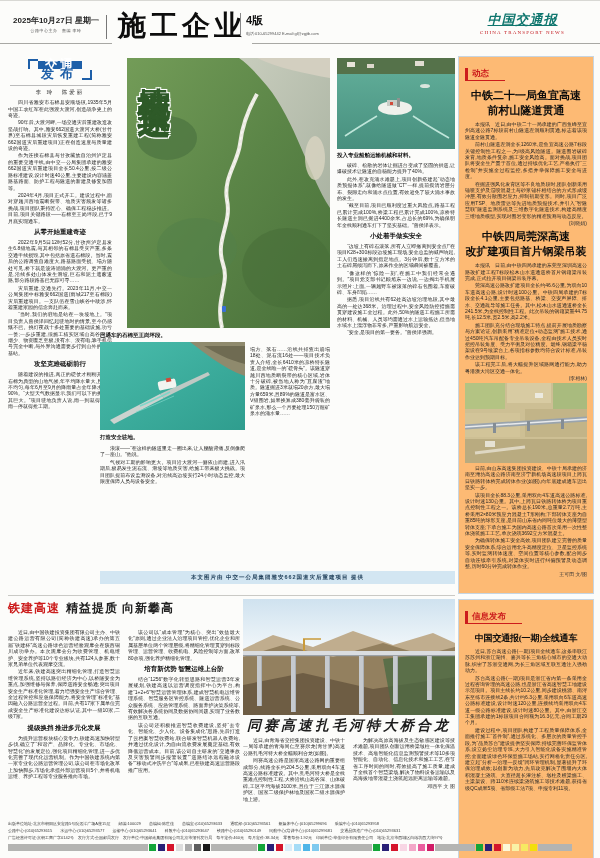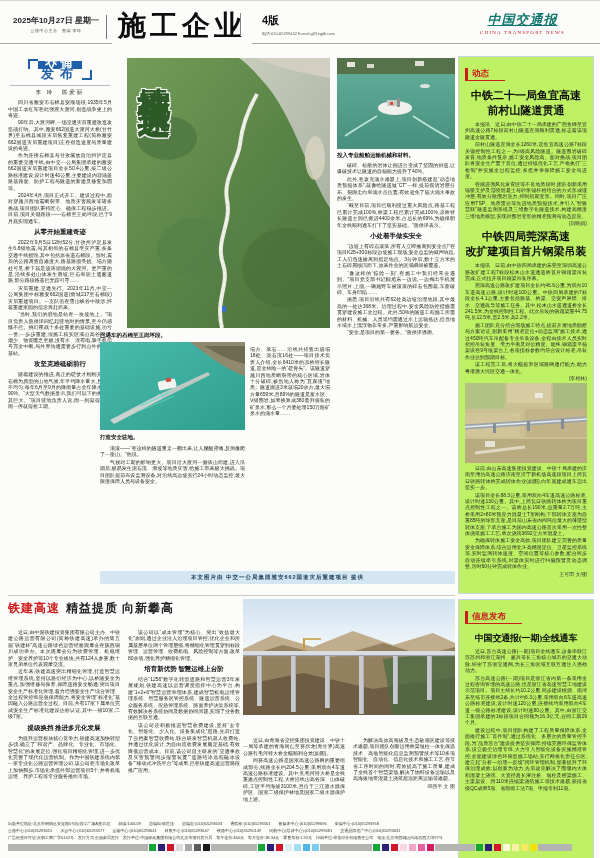--- a/index.html
+++ b/index.html
@@ -14,21 +14,21 @@
            text-indent:0 !important;color:#111;font-family:"Liberation Serif","DejaVu Serif",serif;}
   .sig{text-align:right;font-size:5px;color:#333;margin:1px 0 2px 0;}
   .caption{font-size:5.5px;font-weight:bold;color:#111;line-height:8px;}
   
   .date-block{left:10px;top:14px;width:92px;text-align:center;}
   .date-main{font-size:8px;font-weight:bold;color:#222;}
   .date-sub{font-size:4px;color:#555;margin-top:2px;letter-spacing:.5px;}
   .vbar{width:1px;background:#777;}
   .section-title{left:112px;top:6px;font-size:28px;font-weight:bold;letter-spacing:4px;color:#0d0d0d;
                  background:#fcfcfa;padding:0 6px;z-index:3;text-align:right;}
-  .edition{left:240px;top:12px;border-left:1px solid #888;padding-left:21px;z-index:3;background:#fcfcfa;}
+  .edition{left:240px;top:12px;border-left:1px solid #888;padding-left:5px;z-index:3;background:#fcfcfa;}
   .edition-no{font-size:11px;font-weight:bold;color:#111;}
   .edition-contact{font-size:4px;color:#555;margin-top:3px;}
   .brand{right:10px;top:10px;width:135px;text-align:center;z-index:3;background:#fcfcfa;}
   .brand-cn{font-size:13px;font-weight:bold;font-style:italic;color:#0f766e;
             font-family:"Liberation Serif","DejaVu Serif",serif;letter-spacing:1px;text-decoration:underline;}
   .brand-en{font-size:5px;color:#c3161c;letter-spacing:1.2px;margin-top:1px;
             font-family:"Liberation Serif","DejaVu Serif",serif;}
   .header-rule{left:0;top:42px;width:600px;height:1px;background:#a8a8a4;}
   
   .left-col{left:8px;top:56px;width:104px;height:537px;overflow:hidden;}
@@ -44,21 +44,21 @@
   
   .vtitle{left:131px;top:60px;height:266px;writing-mode:vertical-rl;text-orientation:upright;
           font-size:33px;font-weight:bold;letter-spacing:3px;color:#2e5a28;z-index:2;
           font-family:"Liberation Serif","DejaVu Serif",serif;
           text-shadow:-1px -1px 0 #fff,1px -1px 0 #fff,-1px 1px 0 #fff,1px 1px 0 #fff,0 0 2px #fff;}
   .photo{display:block;}
   .banner{left:100px;top:570px;width:355px;height:13px;background:#d3e6f2;color:#23425c;
           font-size:5.5px;line-height:13px;text-align:center;font-weight:bold;letter-spacing:1px;}
   .section-divider{left:8px;top:594px;width:447px;height:1px;background:#c9c9c5;}
   
-  .rbox{left:458px;width:136px;border:1px solid #c7d5e1;background:#bef264;box-sizing:border-box;
+  .rbox{left:458px;width:136px;border:1px solid #c7d5e1;background:#fdba74;box-sizing:border-box;
         padding:5px 6px;overflow:hidden;}
   .sec-label{display:inline-block;color:#cc1c1c;font-weight:bold;font-size:8.5px;line-height:10px;
              border-left:3px solid #cc1c1c;border-bottom:1px solid #cc1c1c;padding:0 16px 2px 4px;
              margin-bottom:4px;}
   .rh{font-size:11px;line-height:14px;font-weight:bold;text-align:center;color:#0d0d0d;margin:3px 0 4px 0;
       font-family:"Liberation Serif","DejaVu Serif",serif;}
   .xh{font-size:9px;line-height:12px;font-weight:bold;text-align:center;color:#0d0d0d;margin:4px 0;
       letter-spacing:-.2px;font-family:"Liberation Serif","DejaVu Serif",serif;white-space:nowrap;}
   
   .tj-title{left:8px;top:599px;width:232px;text-align:left;font-size:12px;font-weight:bold;
@@ -307,20 +307,21 @@
           <rect x="52" y="57" width="1" height="56"></rect>
         <rect x="86" y="57" width="1" height="52"></rect>
           <rect x="120" y="57" width="1" height="58"></rect>
         <rect x="154" y="57" width="1" height="48"></rect>
           <rect x="188" y="57" width="1" height="44"></rect>
       </g>
       <rect x="60" y="40" width="2" height="12" fill="#c99a3a"></rect>
       <path d="M60,40 L78,40" stroke="#c99a3a" stroke-width="1.5"></path>
     </svg>
   </div>
+  <div class="abs ts-caption">同赛高速扎毛河特大桥合龙</div>
   <div class="abs ts-cols t5 cols2">
     <p>近日,由青海省交控集团投资建设、中铁十一局等承建的青海同仁至赛尔龙(青甘界)高速公路扎毛河特大桥全幅顺利合龙(如图)。</p>
     <p>同赛高速公路是国家高速公路网的重要组成部分,线路全长约204.5公里,采用双向4车道高速公路标准建设。其中,扎毛河特大桥是全线重难点控制性工程,大桥沿线山高谷深、山体破碎,工区平均海拔3100米,且位于三江源水源保护区、国家二级保护林地及国家二级水源保护地上游。</p>
     <p>为解决高原高海拔及生态敏感区建设等技术难题,项目团队创新运用桥梁墩柱一体化保温技术、高墩智能化信息监测预警技术等10多项智能化、自动化、信息化技术和施工工艺,在节省工序时间的同时,有效提高了施工质量,建成了全线首个智慧梁场,解决了物料设备运输以及高海拔地带混凝土浇筑超远距离运输等难题。</p>
     <div class="sig">邓西平 文 图</div>
   </div>
 
   <div class="abs foot" style="top:820px;">出版单位地址:北京市朝阳区安定路5号院远洋广场A座15层　　邮编:100029　　总编辑:陈世佳　　总编室:(010)65293633　　通联部:(010)65293561　　新媒体中心:(010)65299696　　采编中心:(010)65293958</div>
   <div class="abs foot" style="top:827px;">公路中心:(010)65293615　　水运中心:(010)65293577　　运输中心:(010)65293641　　科教中心:(010)65293647　　铁路中心:(010)65290149　　民航中心(培训中心):(010)65299681　　交通品牌推广中心:(010)65293631</div>
   <div class="abs foot" style="top:834px;">广告经营许可证:京朝工商广字0142号　发行方式:全国邮局发行　发行单位:中国邮政集团有限公司北京市报刊发行局　每年定价:460元　每月定价:38.34元　零售每份:1.92元　印刷单位:华佳印务有限责任公司　地址:北京市西城区白纸坊西大街97号</div>

